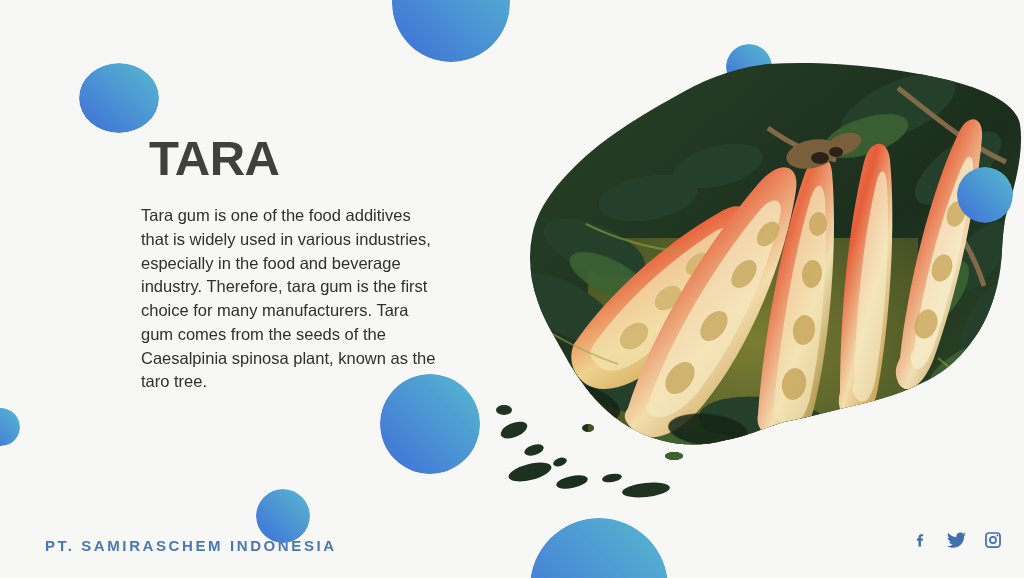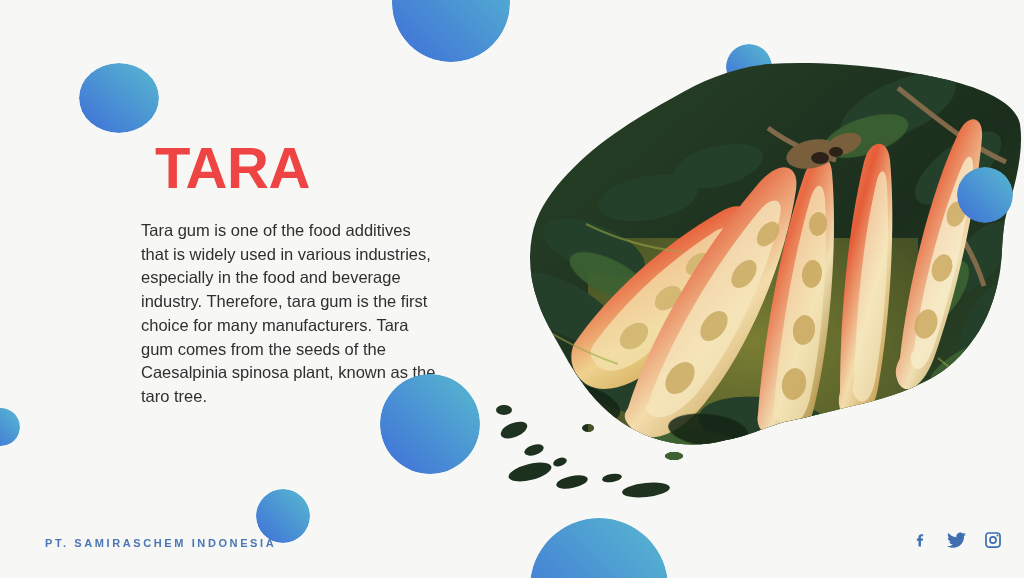--- a/index.html
+++ b/index.html
@@ -19,40 +19,40 @@
   .c-small-top {left:726px;top:44px;   width:46px; height:46px;}
   .c-right-edge{left:957px;top:167px;  width:56px; height:56px;}
   .c-mid-text  {left:380px;top:374px;  width:100px;height:100px;}
   .c-bot-small {left:256px;top:489px;  width:54px; height:54px;}
   .c-bot-big   {left:530px;top:518px;  width:138px;height:138px;}
   .c-left-tiny {left:-18px;top:408px;  width:38px; height:38px;}
 
   
   .text-col{position:absolute;left:141px;top:126px;width:300px;z-index:6;}
   .title{
-    color:#ef4444;
+    color:#404040;
     font-weight:bold;
-    font-size:58px;
+    font-size:49px;
     line-height:0.98;
     letter-spacing:-0.5px;
-    margin:14px;
+    margin:8px;
   }
   .title .line2{display:block;padding-left:51px;}
   .body-text{
     margin:22px 0 0 0;
     color:#2f2f2f;
     font-size:16.5px;
     line-height:1.44;
     width:295px;
   }
 
   
   .footer-brand{
     position:absolute;left:45px;top:537px;
-    color:#4a77b5;font-size:11px;font-weight:bold;
+    color:#4a77b5;font-size:15px;font-weight:bold;
     letter-spacing:2.6px;z-index:7;
   }
   .socials{
     position:absolute;right:22px;top:531px;
     display:flex;align-items:center;gap:18px;z-index:7;
   }
   .socials svg{display:block;fill:#3f6fb0;}
 
   
   .photo-wrap{

